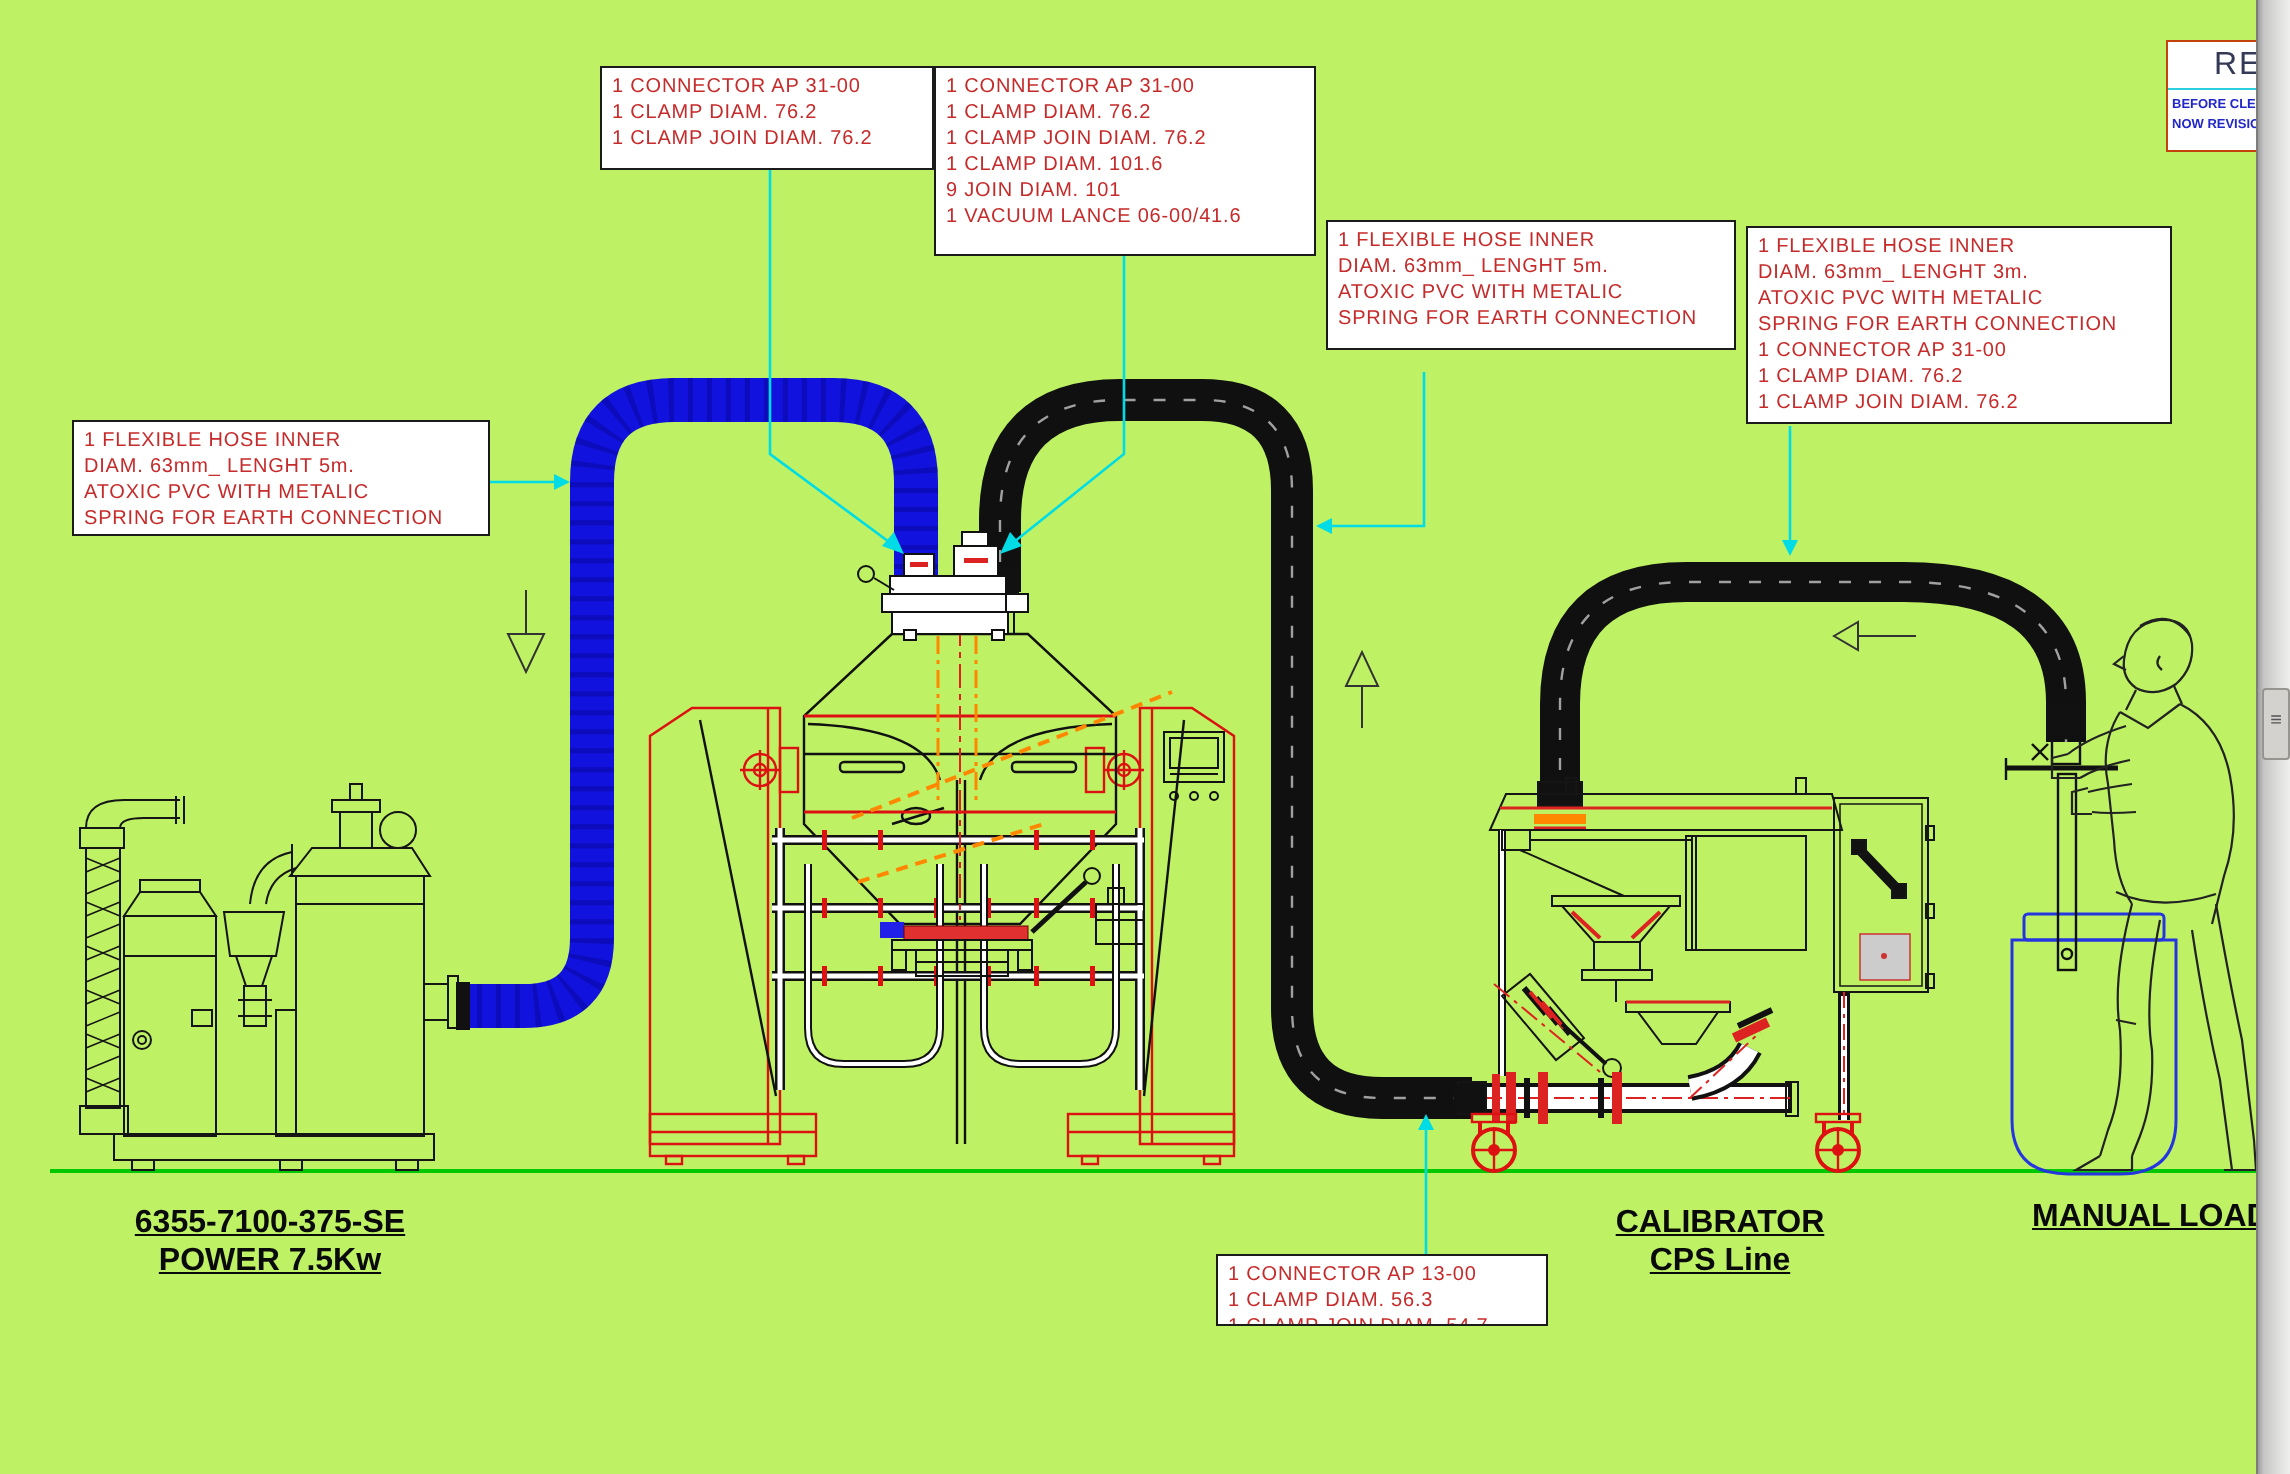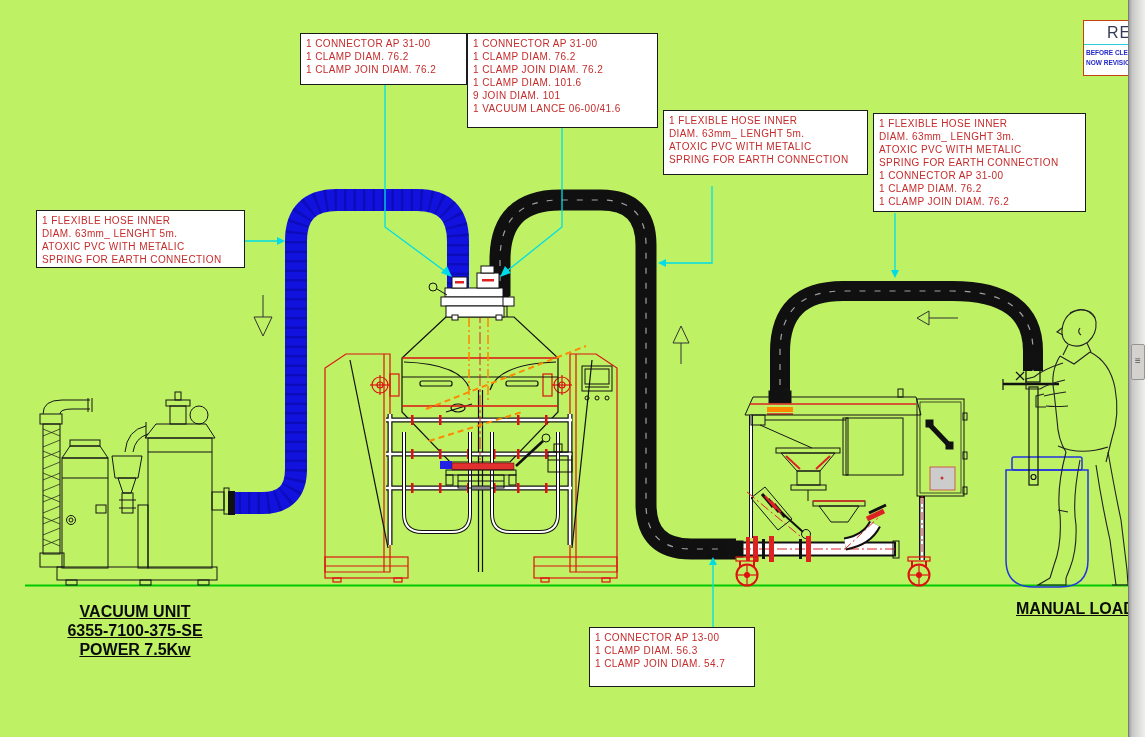--- a/index.html
+++ b/index.html
@@ -437,33 +437,36 @@
 <div class="ann-box" style="left:873px;top:113px;width:213px;height:99px;">
   <div>1  FLEXIBLE  HOSE  INNER</div>
   <div>DIAM.  63mm_  LENGHT  3m.</div>
   <div>ATOXIC  PVC  WITH  METALIC</div>
   <div>SPRING  FOR  EARTH  CONNECTION</div>
   <div>1  CONNECTOR  AP  31-00</div>
   <div>1  CLAMP  DIAM.  76.2</div>
   <div>1  CLAMP  JOIN  DIAM.  76.2</div>
 </div>
 
-<div class="ann-box" style="left:589px;top:627px;width:166px;height:60px;">
+<div class="ann-box" style="left:608px;top:627px;width:166px;height:36px;">
   <div>1  CONNECTOR  AP  13-00</div>
   <div>1  CLAMP  DIAM.  56.3</div>
   <div>1  CLAMP  JOIN  DIAM.  54.7</div>
 </div>
 
 <div class="station-label" style="left:40px;top:602px;width:190px;">
-  <div class="ln">VACUUM UNIT</div>
   <div class="ln">6355-7100-375-SE</div>
   <div class="ln">POWER 7.5Kw</div>
 </div>
 
 
+<div class="station-label" style="left:795px;top:602px;width:130px;">
+  <div class="ln">CALIBRATOR</div>
+  <div class="ln">CPS Line</div>
+</div>
 
 <div class="station-label" style="left:1016px;top:599px;width:125px;text-align:left;">
   <div class="ln">MANUAL LOAD</div>
 </div>
 
 <div class="re-panel">
   <div class="re-title">RE</div>
   <div class="re-notes">
     <div>BEFORE CLEAN</div>
     <div>NOW REVISION</div>

